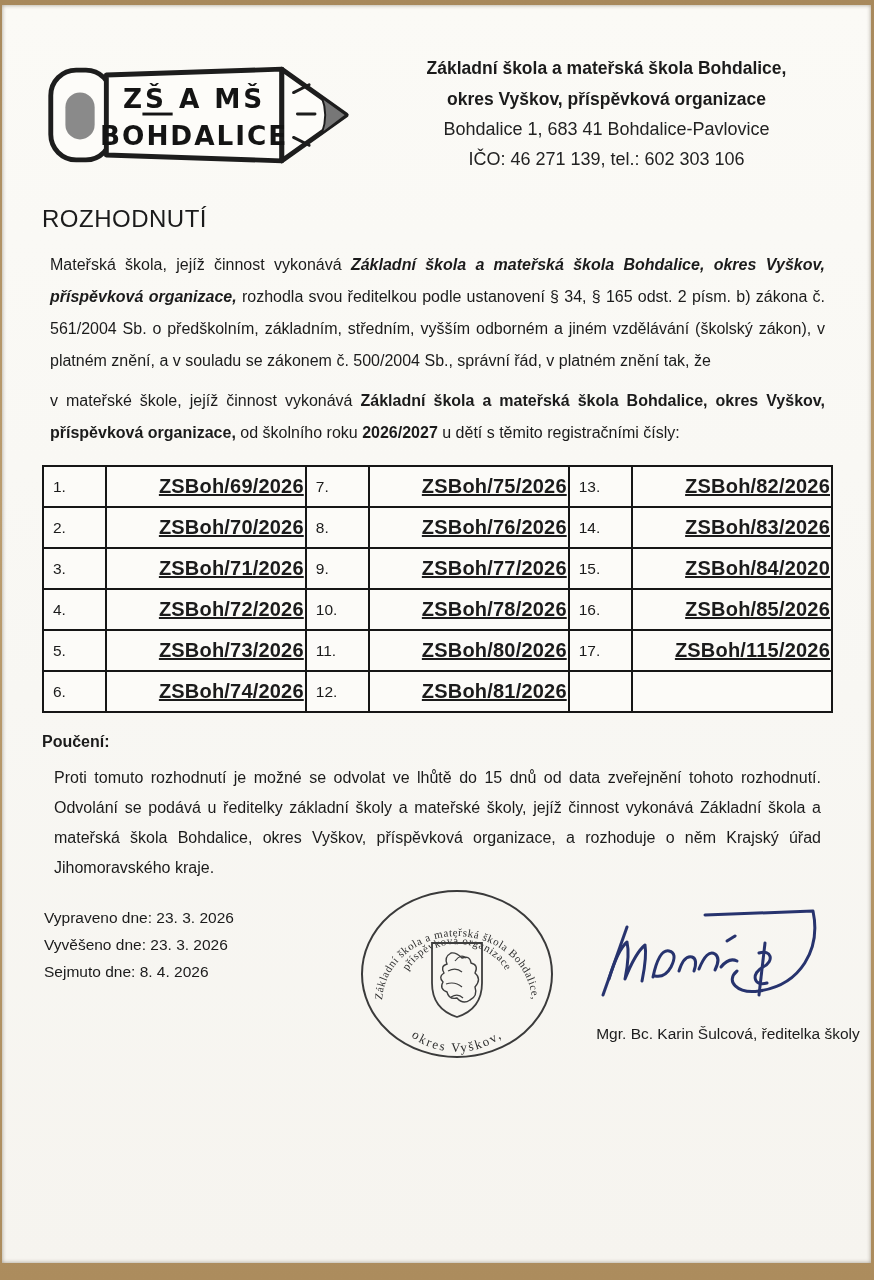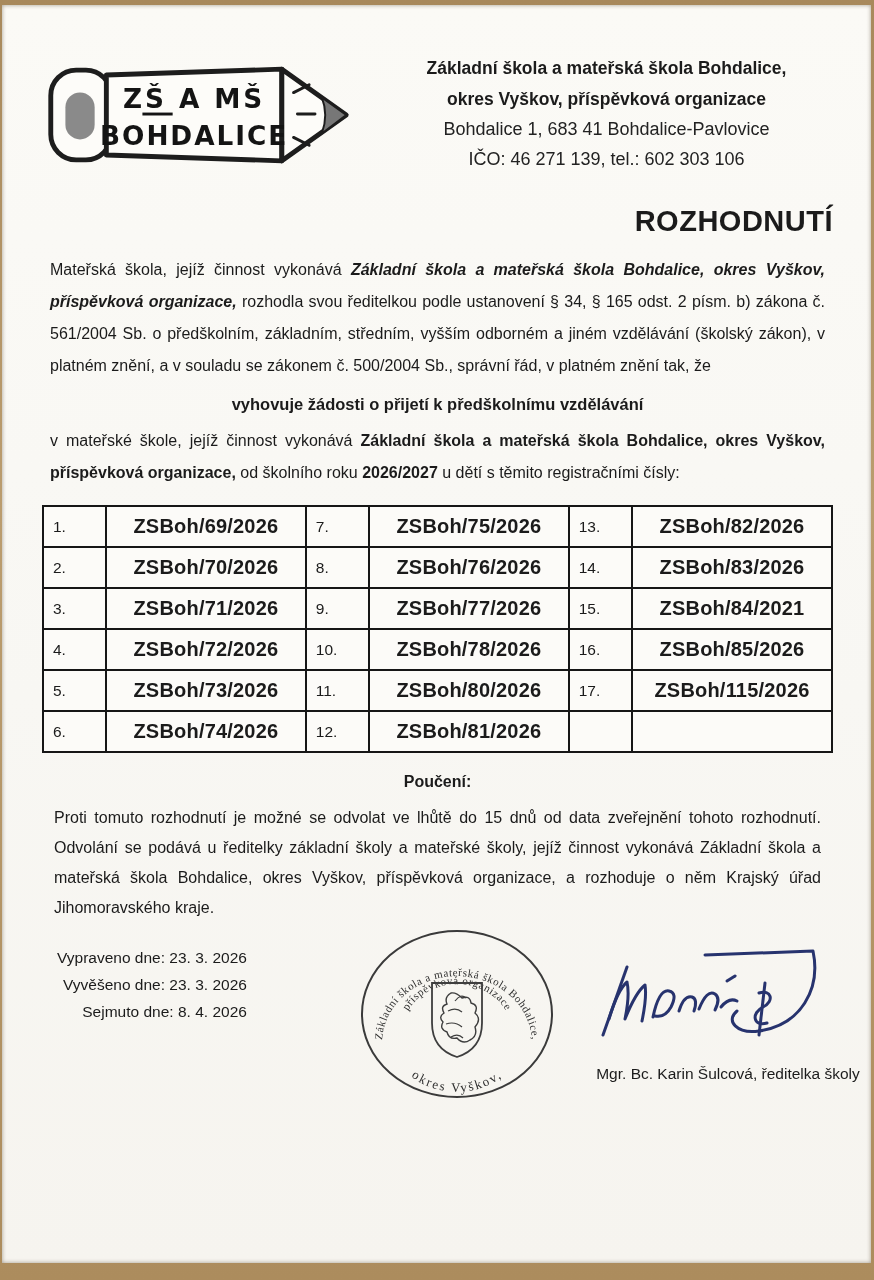--- a/index.html
+++ b/index.html
@@ -19,39 +19,39 @@
   .header-row{display:flex;align-items:flex-start;}
   .logo-wrap{width:312px;flex:0 0 auto;margin-top:4px;}
   .header-text{flex:1;text-align:center;margin-left:26px;margin-top:2px;}
   .org-line{font-weight:bold;font-size:17.5px;line-height:1.78;}
   .detail-line{font-size:18px;line-height:1.66;color:#222;}
 
   
   .meta{text-align:right;font-weight:bold;font-size:15.5px;line-height:1.75;margin:10px 6px 0 0;}
 
   
-  .doc-title{text-align:right;font-weight:bold;font-size:29px;letter-spacing:.5px;margin:26px 0 16px;}
+  .doc-title{text-align:left;font-weight:normal;font-size:24px;letter-spacing:.5px;margin:26px 0 16px;}
   p.justified{font-size:16px;line-height:2.0;text-align:justify;margin:8px;}
   .bold{font-weight:bold;}
   .bold-italic{font-weight:bold;font-style:italic;}
   .verdict{text-align:center;font-weight:bold;font-size:16.5px;margin:13px 0 11px;}
 
   
   table.reg{border-collapse:collapse;margin:16px auto 0 auto;table-layout:fixed;}
   table.reg td{border:2px solid #161616;height:37px;vertical-align:middle;background:#fcfbf8;}
   td.num{width:52px;font-size:15.5px;padding-left:9px;}
-  td.val{width:197px;font-weight:bold;font-size:20px;text-align:center;letter-spacing:.2px;}
-
-  
-  .instruction-heading{text-align:center;font-weight:bold;font-size:16px;margin:20px 0 8px;}
+  td.val{width:197px;font-weight:bold;font-size:20px;text-align:right;letter-spacing:.2px;text-decoration:underline;}
+
+  
+  .instruction-heading{font-weight:bold;font-size:16px;margin:20px 0 8px;}
   p.instruction{font-size:16px;line-height:1.88;text-align:justify;margin:12px;}
 
   
   .footer{position:relative;height:240px;margin-top:16px;}
-  .dates{position:absolute;left:15px;top:6px;font-size:15.5px;line-height:1.72;text-align:right;}
+  .dates{position:absolute;left:2px;top:6px;font-size:15.5px;line-height:1.72;}
   .stamp{position:absolute;left:314px;top:-12px;}
   .signature{position:absolute;left:545px;top:-2px;}
   .signatory{position:absolute;left:518px;top:126px;width:336px;text-align:center;font-size:15.5px;}
 </style>
 </head>
 <body>
 
 <div class="paper">
   <div class="content">
 
@@ -80,21 +80,20 @@
         <div class="detail-line">Bohdalice 1, 683 41 Bohdalice-Pavlovice</div>
         <div class="detail-line">IČO: 46 271 139, tel.: 602 303 106</div>
       </div>
     </div>
 
 
     <div class="doc-title">ROZHODNUTÍ</div>
 
     <p class="justified"><span>Mateřská škola, jejíž činnost vykonává </span><span class="bold-italic">Základní škola a mateřská škola Bohdalice, okres Vyškov, příspěvková organizace,</span><span> rozhodla svou ředitelkou podle ustanovení § 34, § 165 odst. 2 písm. b) zákona č. 561/2004 Sb. o předškolním, základním, středním, vyšším odborném a jiném vzdělávání (školský zákon), v platném znění, a v souladu se zákonem č. 500/2004 Sb., správní řád, v platném znění tak, že</span></p>
 
-    <div class="verdict">vyhovuje žádosti o přijetí k předškolnímu vzdělávání</div>
 
     <p class="justified"><span>v mateřské škole, jejíž činnost vykonává </span><span class="bold">Základní škola a mateřská škola Bohdalice, okres Vyškov, příspěvková organizace,</span><span> od školního roku </span><span class="bold">2026/2027</span><span> u dětí s těmito registračními čísly:</span></p>
 
     <table class="reg">
       <tbody>
         <tr>
           <td class="num">1.</td>
           <td class="val">ZSBoh/69/2026</td>
           <td class="num">7.</td>
           <td class="val">ZSBoh/75/2026</td>
@@ -108,21 +107,21 @@
           <td class="val">ZSBoh/76/2026</td>
           <td class="num">14.</td>
           <td class="val">ZSBoh/83/2026</td>
         </tr>
         <tr>
           <td class="num">3.</td>
           <td class="val">ZSBoh/71/2026</td>
           <td class="num">9.</td>
           <td class="val">ZSBoh/77/2026</td>
           <td class="num">15.</td>
-          <td class="val">ZSBoh/84/2021</td>
+          <td class="val">ZSBoh/84/2020</td>
         </tr>
         <tr>
           <td class="num">4.</td>
           <td class="val">ZSBoh/72/2026</td>
           <td class="num">10.</td>
           <td class="val">ZSBoh/78/2026</td>
           <td class="num">16.</td>
           <td class="val">ZSBoh/85/2026</td>
         </tr>
         <tr>

